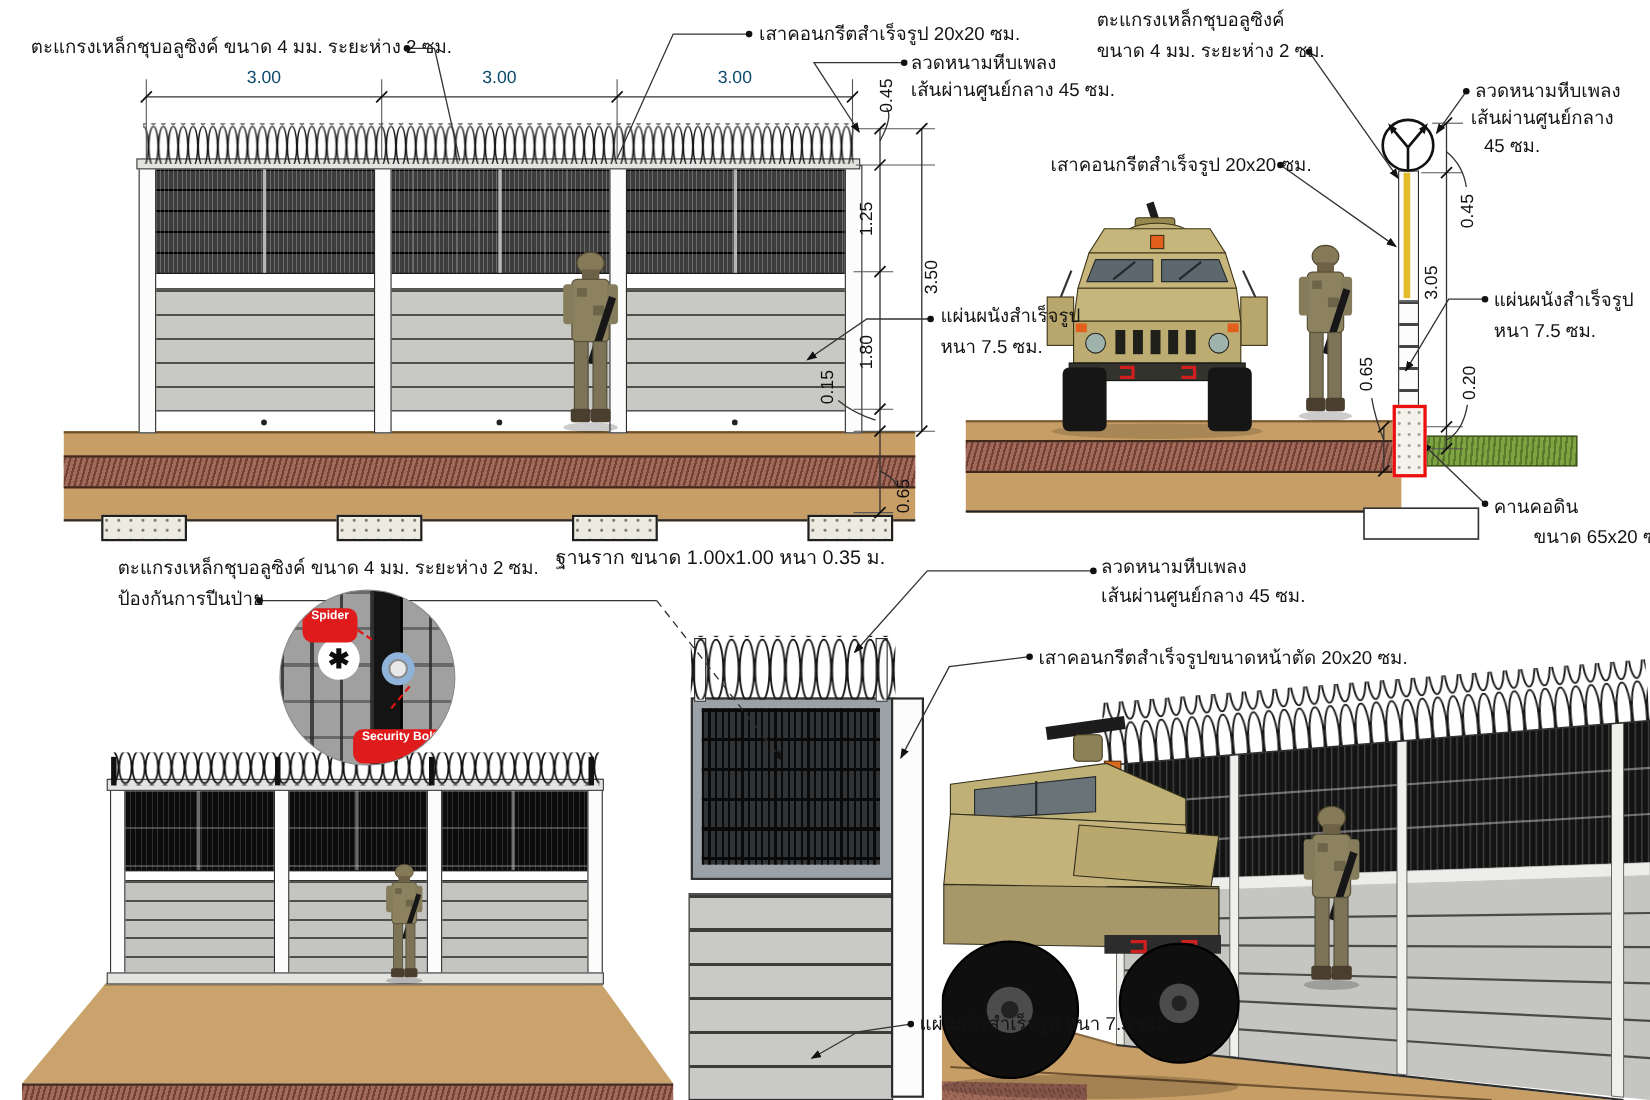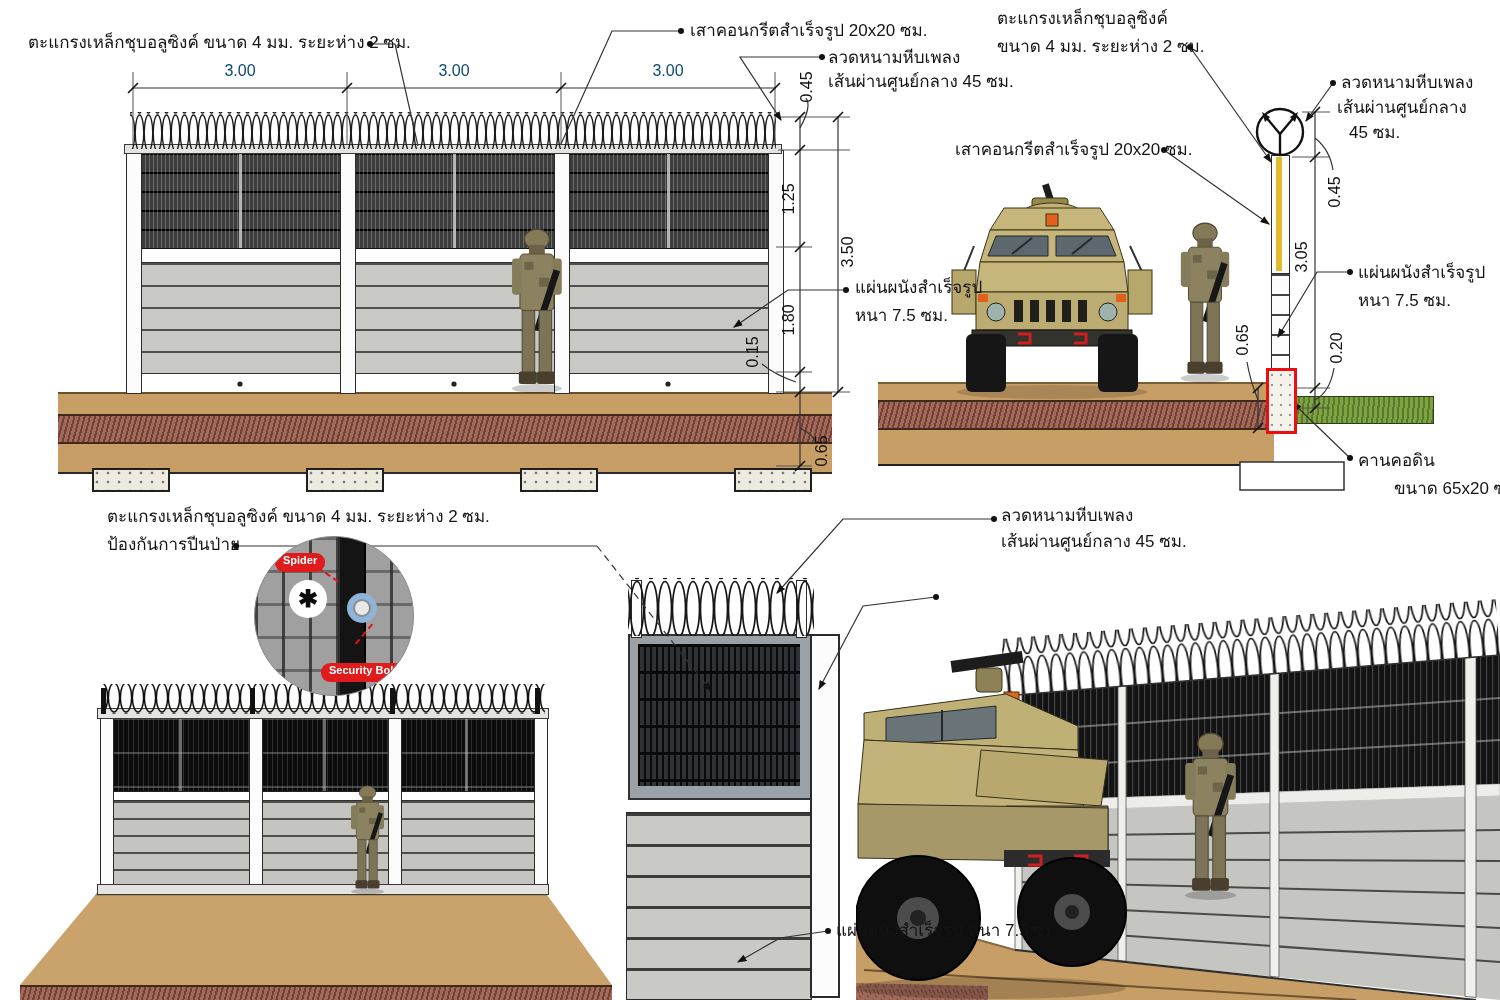--- a/index.html
+++ b/index.html
@@ -32,21 +32,21 @@
   .planksC{position:absolute;background-color:#c9c9c5;border:1px solid #2b2b2b;z-index:2;
     background-image:repeating-linear-gradient(180deg, #3c3c38 0 3px, rgba(0,0,0,0) 3px 31px);}
   .tan{position:absolute;background:#c79e66;}
   .gravel{position:absolute;background:#a26a5b;border-top:2px solid #41291c;border-bottom:2px solid #41291c;
     background-image:repeating-linear-gradient(105deg, rgba(70,25,15,.5) 0 2px, rgba(0,0,0,0) 2px 5px);}
   .footing{position:absolute;background:#edebdf;border:2px solid #1f1f1f;z-index:1;
     background-image:radial-gradient(circle at 3px 3px, #777 1px, rgba(0,0,0,0) 1.7px);background-size:11px 9px;}
   .grass{position:absolute;background:#7ea343;border:1px solid #2e3c14;
     background-image:repeating-linear-gradient(95deg, rgba(35,60,8,.4) 0 2px, rgba(0,0,0,0) 2px 5px);}
   .badge{position:absolute;background:#e01b1b;color:#fff;font-weight:bold;font-size:11px;
-    padding:1px 8px 6px;border-radius:9px;z-index:9;white-space:nowrap;}
+    padding:1px 8px 18px;border-radius:9px;z-index:9;white-space:nowrap;}
   .yellowbar{position:absolute;background:#e2bc2a;z-index:4;}
   .redbox{position:absolute;border:3px solid #ec0f0f;background:#f4f2ea;z-index:6;
     background-image:radial-gradient(circle at 3px 4px, #999 1px, rgba(0,0,0,0) 1.6px);background-size:9px 10px;}
   #overlay{position:absolute;left:0;top:0;z-index:5;pointer-events:none;}
   #detail-circle{position:absolute;left:254px;top:536px;width:158px;height:158px;border-radius:50%;
     overflow:hidden;background-color:#a0a0a0;z-index:8;border:1px solid #8a8a8a;
     background-image:
       repeating-linear-gradient(90deg, rgba(40,40,40,.8) 0 3px, rgba(0,0,0,0) 3px 27px),
       repeating-linear-gradient(180deg, rgba(60,60,60,.55) 0 3px, rgba(0,0,0,0) 3px 33px);}
   .circle-post{position:absolute;left:83px;top:0;bottom:0;width:24px;background:#141414;
@@ -194,20 +194,21 @@
   <div class="lbl" style="left:828px;top:47px;">ลวดหนามหีบเพลง</div>
   <div class="lbl" style="left:828px;top:71px;">เส้นผ่านศูนย์กลาง 45 ซม.</div>
   <div class="dimv" style="left:780px;top:78px;">0.45</div>
   <div class="dimv" style="left:762px;top:190px;">1.25</div>
   <div class="dimv" style="left:821px;top:243px;">3.50</div>
   <div class="dimv" style="left:762px;top:311px;">1.80</div>
   <div class="dimv" style="left:726px;top:343px;">0.15</div>
   <div class="dimv" style="left:795px;top:442px;">0.65</div>
   <div class="lbl" style="left:855px;top:277px;">แผ่นผนังสำเร็จรูป</div>
   <div class="lbl" style="left:855px;top:305px;">หนา 7.5 ซม.</div>
+  <div class="cap" style="left:505px;top:492px;">ฐานราก ขนาด 1.00x1.00 หนา 0.35 ม.</div>
 
   <div class="lbl" style="left:997px;top:8px;">ตะแกรงเหล็กชุบอลูซิงค์</div>
   <div class="lbl" style="left:997px;top:36px;">ขนาด 4 มม. ระยะห่าง 2 ซม.</div>
   <div class="lbl" style="left:1341px;top:72px;">ลวดหนามหีบเพลง</div>
   <div class="lbl" style="left:1337px;top:97px;">เส้นผ่านศูนย์กลาง</div>
   <div class="lbl" style="left:1349px;top:122px;">45 ซม.</div>
   <div class="lbl" style="left:955px;top:139px;">เสาคอนกรีตสำเร็จรูป 20x20 ซม.</div>
   <div class="dimv" style="left:1308px;top:183px;">0.45</div>
   <div class="dimv" style="left:1275px;top:248px;">3.05</div>
   <div class="dimv" style="left:1310px;top:339px;">0.20</div>
@@ -215,20 +216,21 @@
   <div class="lbl" style="left:1358px;top:262px;">แผ่นผนังสำเร็จรูป</div>
   <div class="lbl" style="left:1358px;top:290px;">หนา 7.5 ซม.</div>
   <div class="lbl" style="left:1358px;top:450px;">คานคอดิน</div>
   <div class="lbl" style="left:1358px;top:478px;margin-left:36px;">ขนาด 65x20 ซม.</div>
 
   <div class="lbl" style="left:107px;top:506px;">ตะแกรงเหล็กชุบอลูซิงค์ ขนาด 4 มม. ระยะห่าง 2 ซม.</div>
   <div class="lbl" style="left:107px;top:534px;">ป้องกันการปีนป่าย</div>
 
   <div class="lbl" style="left:1001px;top:505px;">ลวดหนามหีบเพลง</div>
   <div class="lbl" style="left:1001px;top:531px;">เส้นผ่านศูนย์กลาง 45 ซม.</div>
+  <div class="lbl" style="left:944px;top:588px;">เสาคอนกรีตสำเร็จรูปขนาดหน้าตัด 20x20 ซม.</div>
   <div class="lbl" style="left:836px;top:920px;">แผ่นผนังสำเร็จรูป หนา 7.5 ซม.</div>
 
   <svg id="overlay" width="1500" height="1000" viewBox="0 0 1500 1000">
     <defs>
       <marker id="arr" markerWidth="10" markerHeight="8" refX="7" refY="3" orient="auto">
         <path d="M0,0 L8,3 L0,6 Z" fill="#111"></path>
       </marker>
       <pattern id="coilS" width="9" height="38" patternUnits="userSpaceOnUse">
         <ellipse cx="4.5" cy="19" rx="4.2" ry="18" fill="none" stroke="#1a1a1a" stroke-width="1.3"></ellipse>
       </pattern>

